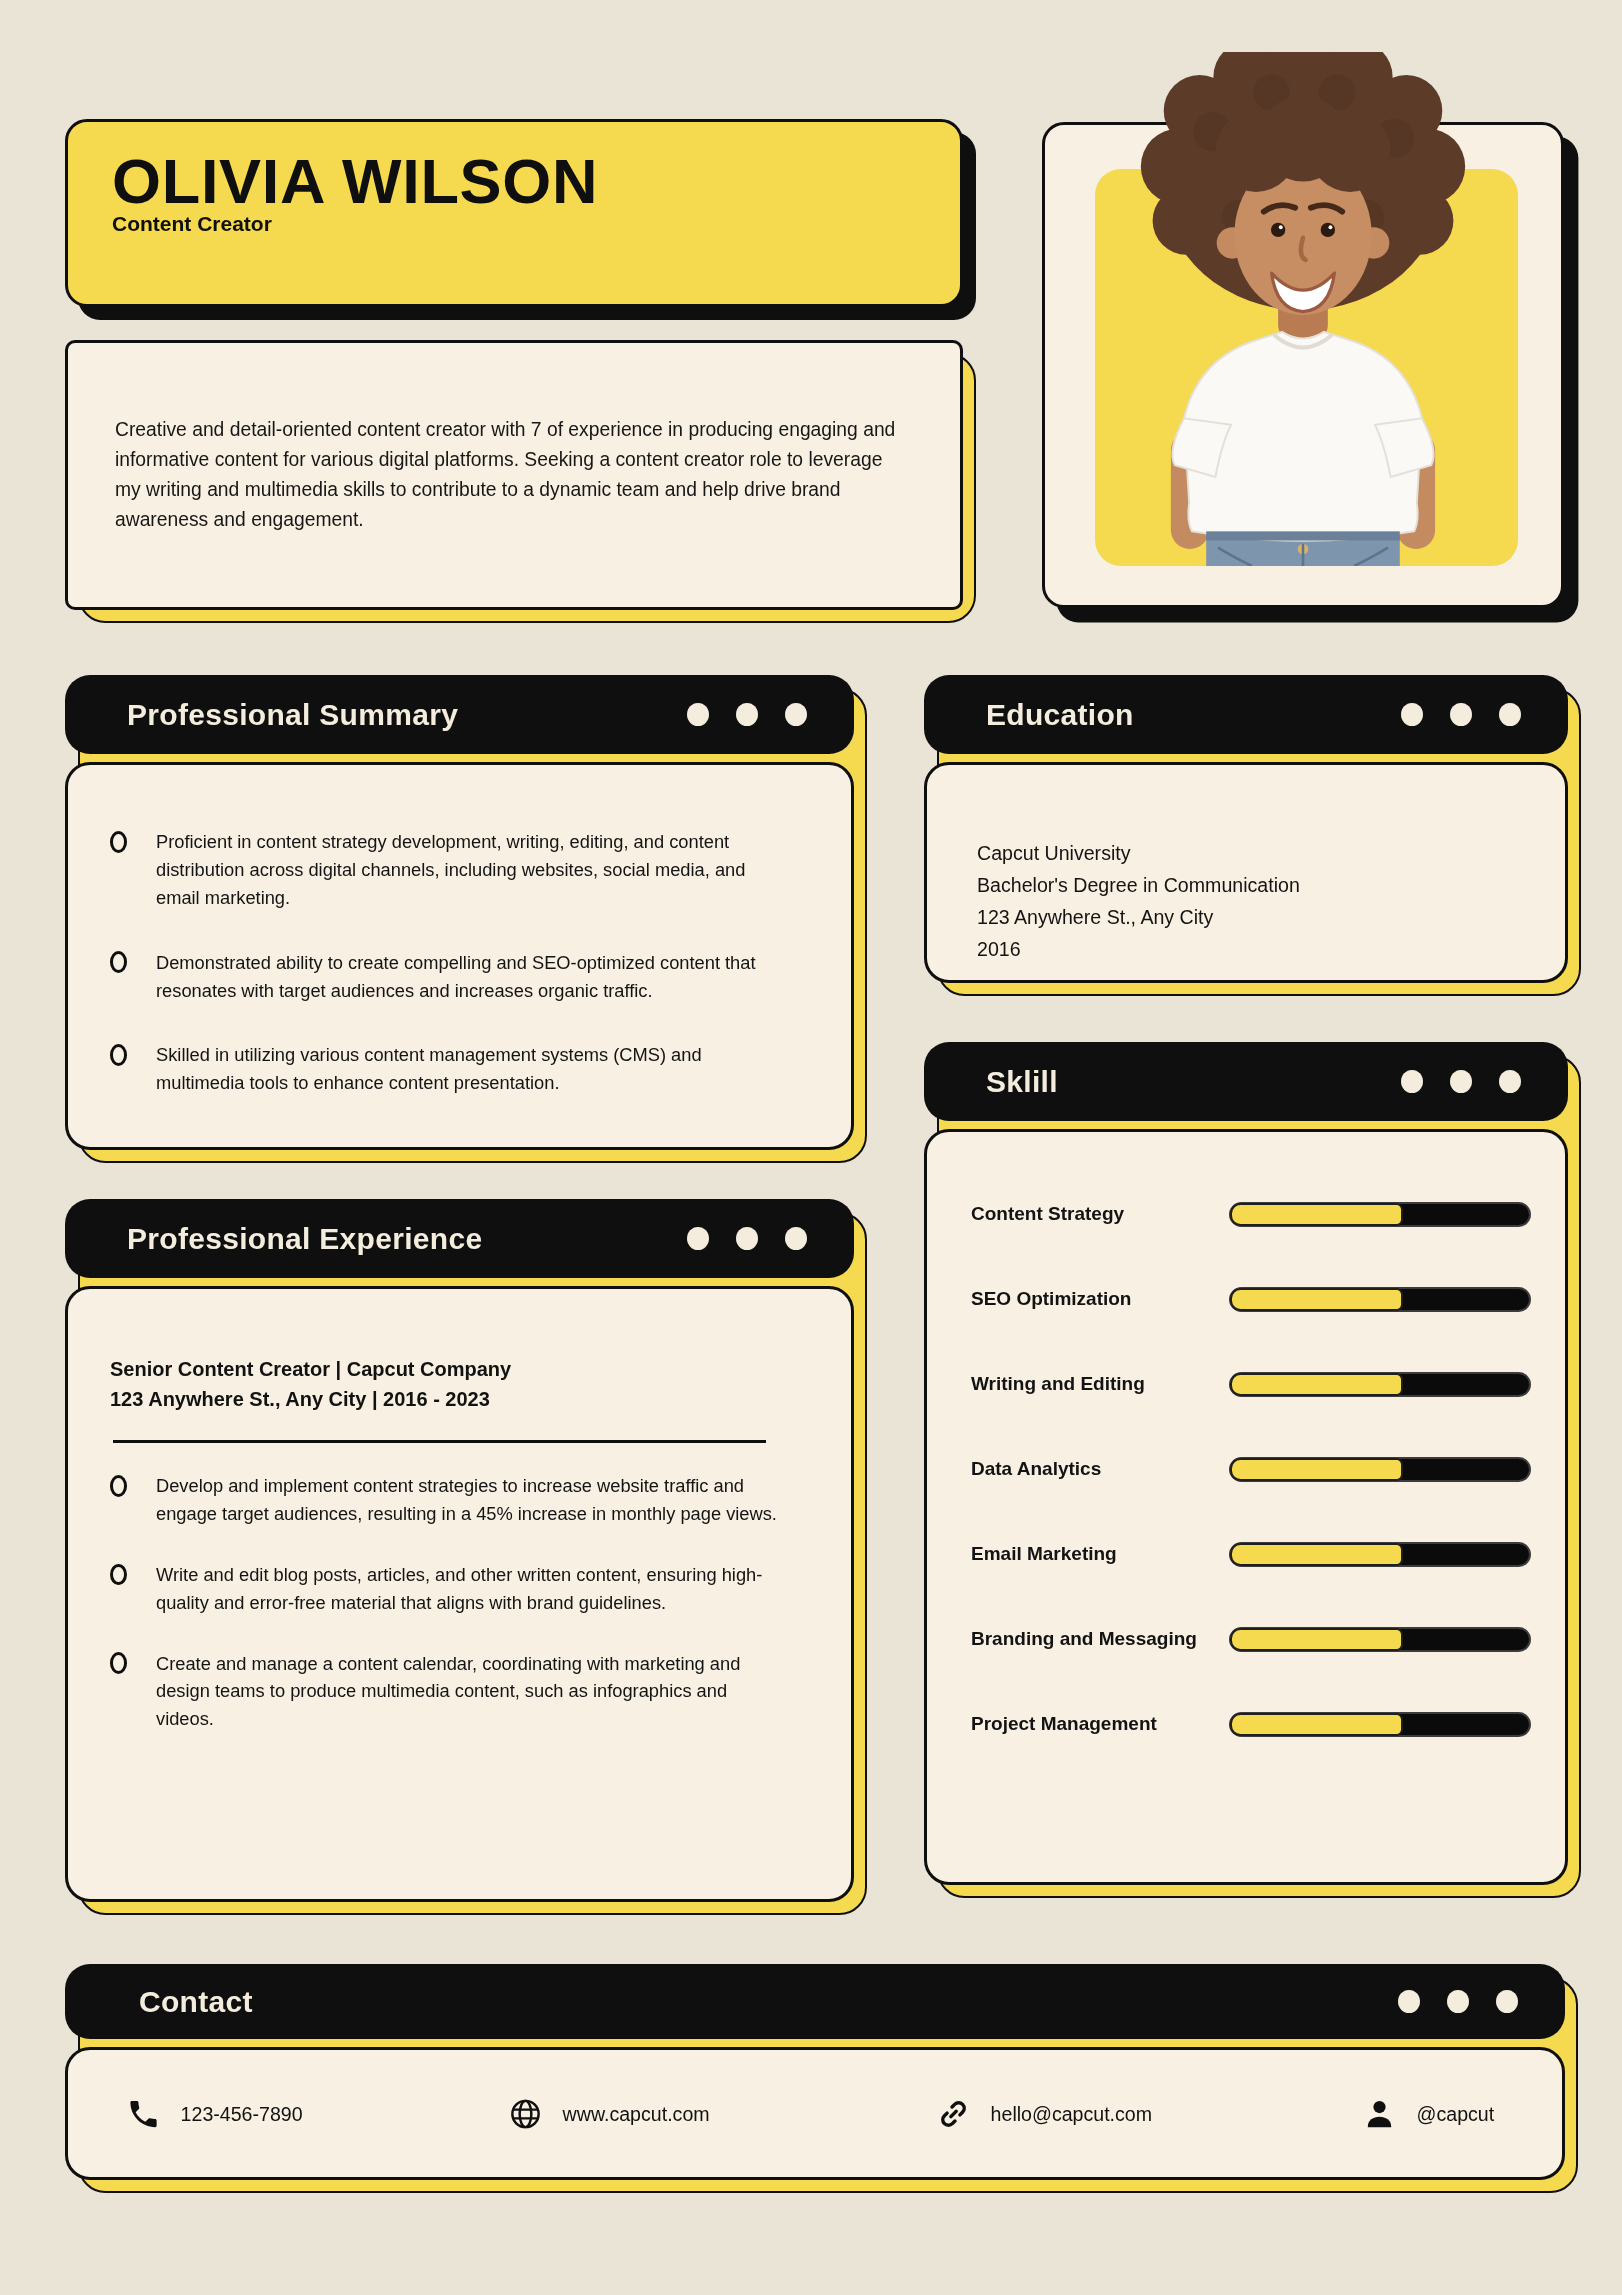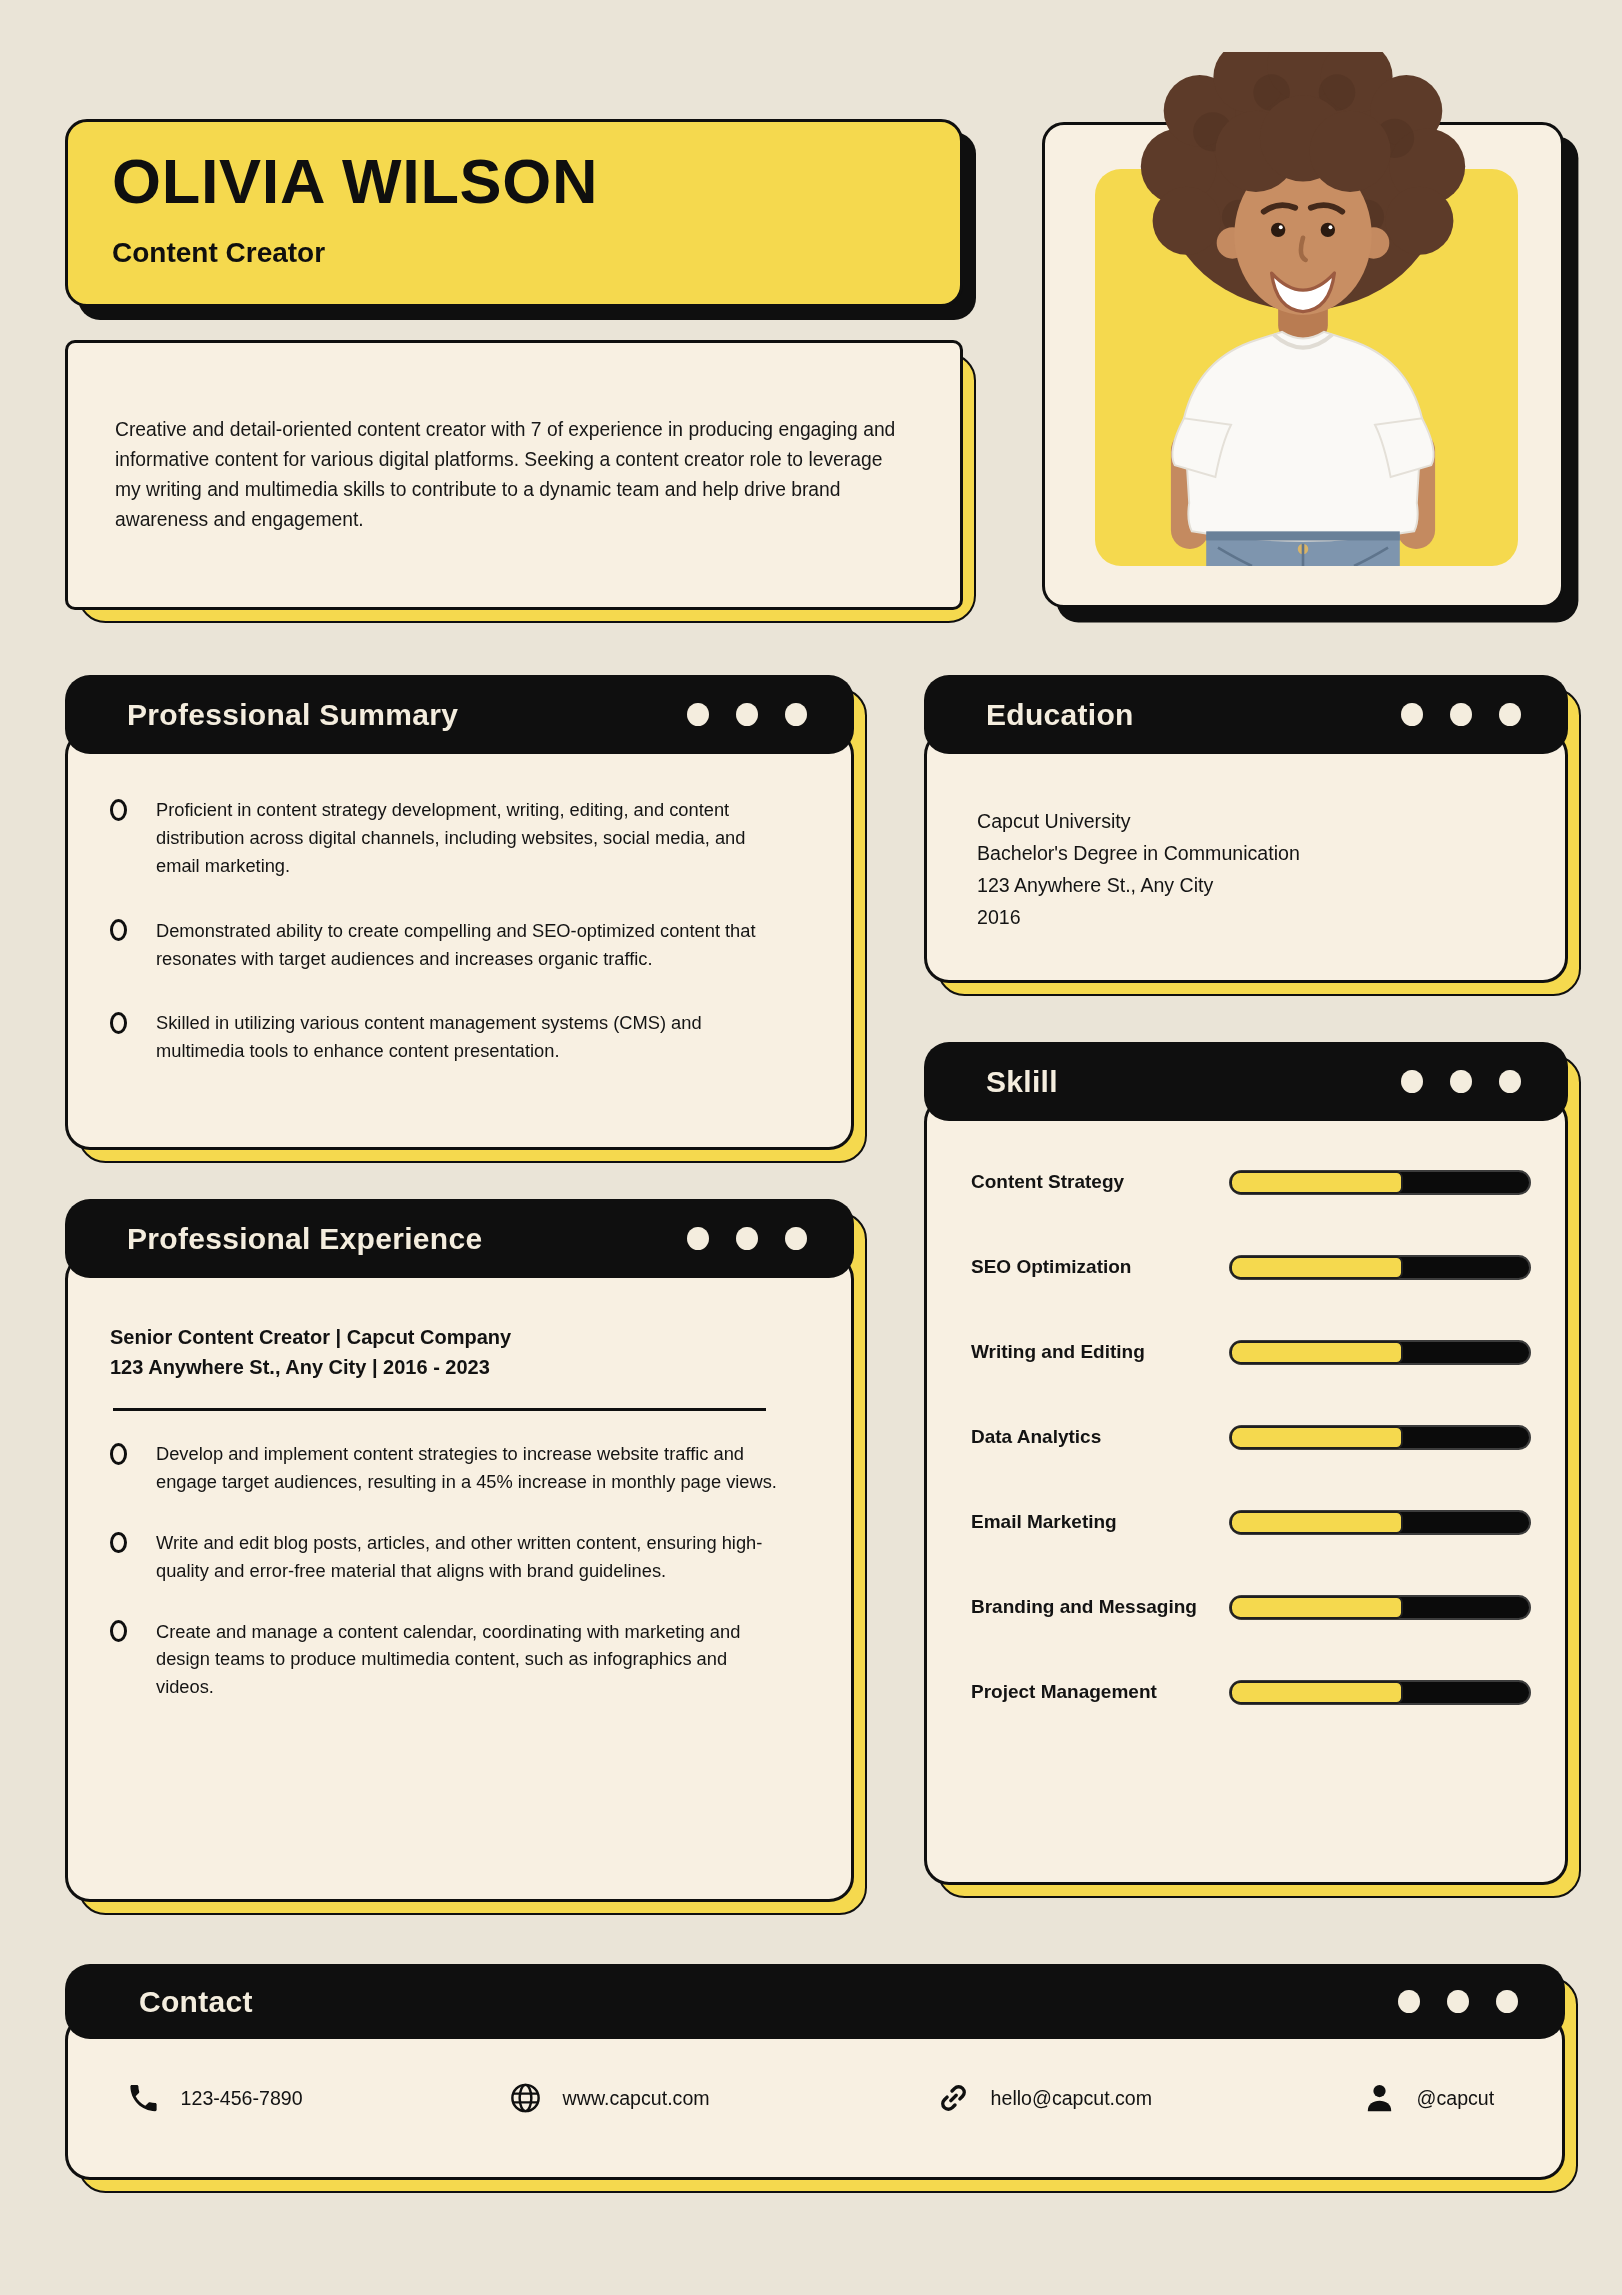--- a/index.html
+++ b/index.html
@@ -22,21 +22,21 @@
   
   .ycard{position:absolute;}
   .ycard::before{
     content:"";position:absolute;inset:0;
     transform:translate(13px,13px);
     background:var(--yellow);
     border:2.6px solid var(--ink);
     border-radius:27.5px;
     z-index:0;
   }
-  .card-layer{position:relative;z-index:1;height:100%;display:flex;flex-direction:column;}
+  .card-layer{position:relative;z-index:1;height:100%;display:flex;flex-direction:column;gap:32px;}
   
   .win-header{
     position:relative;z-index:3;
     height:79px;flex:0 0 79px;
     background:var(--ink);
     border-radius:25px;
     display:flex;align-items:center;
     padding:0 47px 0 62px;
   }
   .win-title{
@@ -56,21 +56,21 @@
   
   .title-card{
     position:absolute;left:65px;top:119px;width:898px;height:188px;
     background:var(--yellow);
     border:3.9px solid var(--ink);
     border-radius:22px;
     box-shadow:13px 13px 0 0 var(--ink);
     padding:27.5px 39px 0 44px;
   }
   .person-name{font-size:63px;font-weight:700;letter-spacing:0.7px;line-height:1;}
-  .person-role{font-size:28px;font-weight:700;margin-top:26px;line-height:1;}
+  .person-role{font-size:21px;font-weight:700;line-height:1;}
   
   .intro-card{left:65px;top:340px;width:898px;height:270px;}
   .intro-body{
     position:relative;z-index:1;height:100%;
     background:var(--cream);
     border:3.3px solid var(--ink);
     border-radius:10px;
     padding:72px 59px 0 47px;
   }
   .intro-text{font-size:19.3px;line-height:1.56;color:#171717;}

